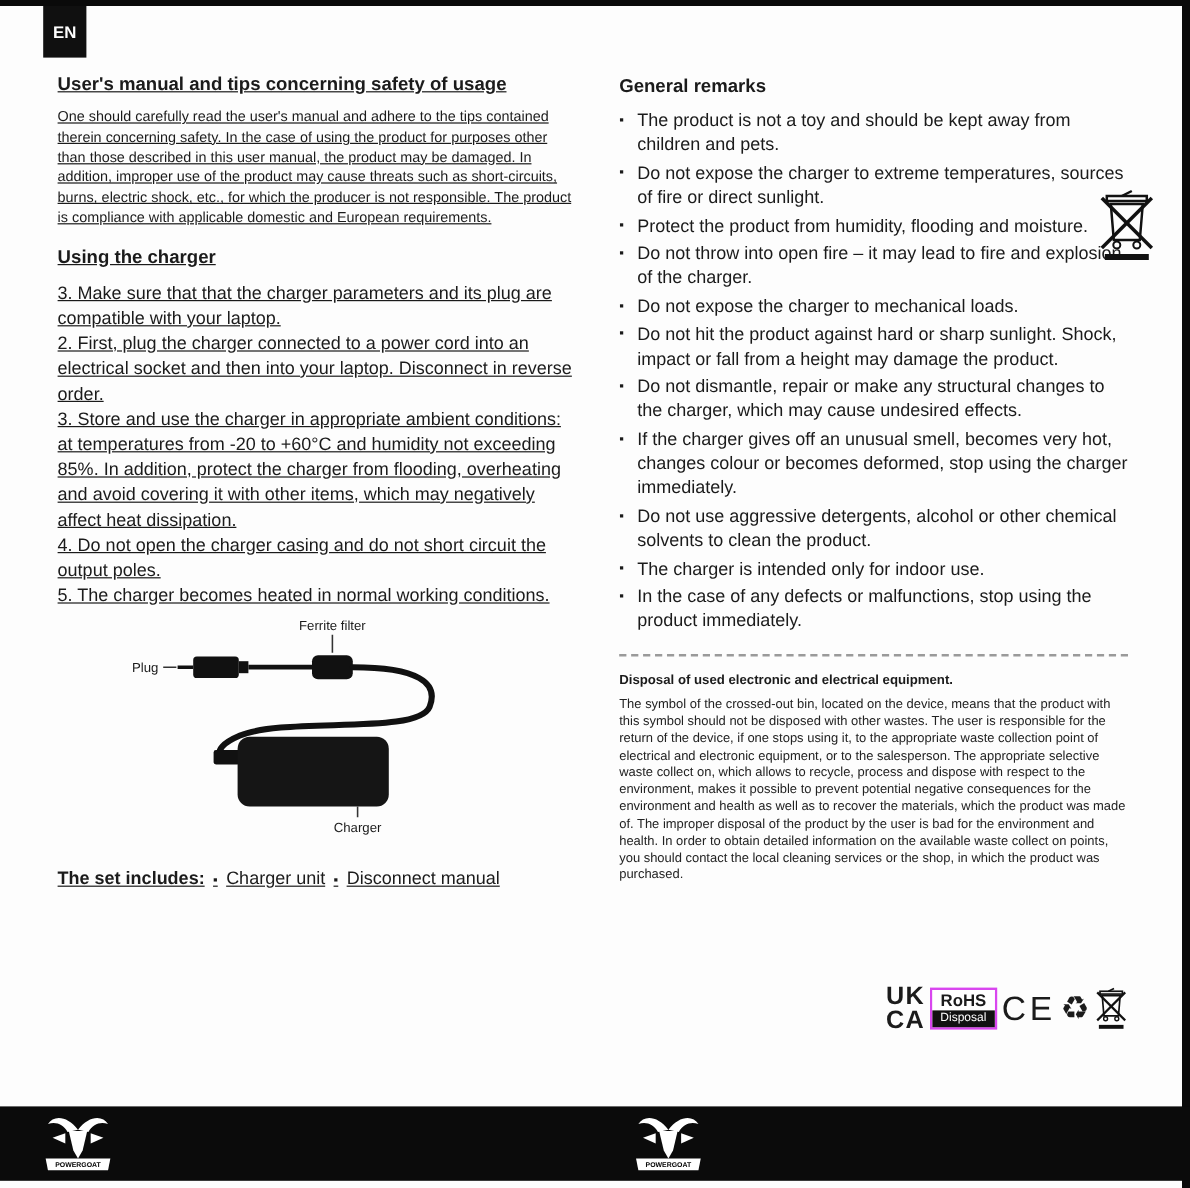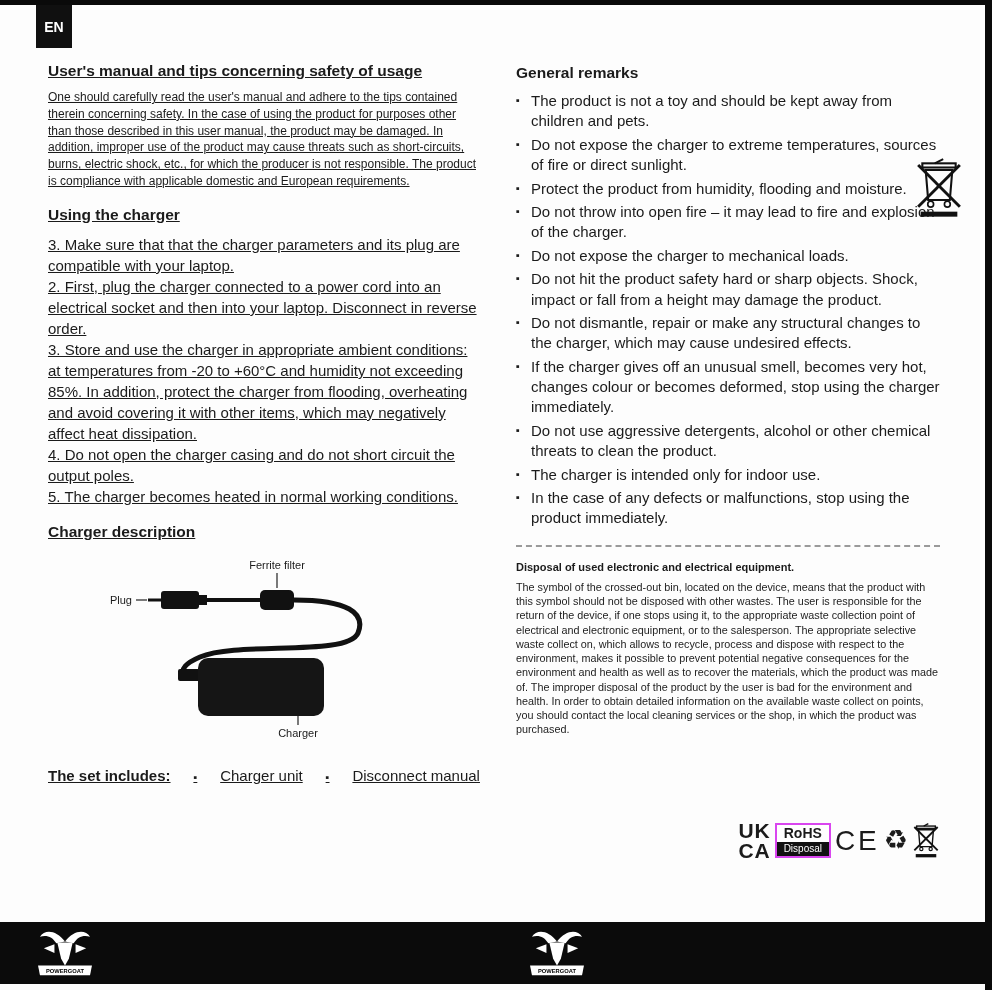--- a/index.html
+++ b/index.html
@@ -25,21 +25,21 @@
   .bullet-item .marker { width:15px; flex:0 0 15px; font-size:11px; padding-top:2px; }
 
   .dashed-sep { border:none; border-top:2px dashed #9a9a9a; margin:16px 0 14px 0; }
 
   .h-small { font-size:11px; font-weight:bold; margin-bottom:7px; }
   .small-text { font-size:10.8px; line-height:1.32; color:#222; }
 
   .diagram { margin-top:4px; }
   .diagram text { font-family:"Liberation Sans", sans-serif; fill:#1b1b1b; }
 
-  .set-row { display:flex; align-items:baseline; gap:7px; margin-top:20px; font-size:15px;justify-content:space-between; }
+  .set-row { display:flex; align-items:baseline; gap:7px; margin-top:20px; font-size:15px; }
   .set-row .label { font-weight:bold; }
   .set-row .marker { font-size:11px; }
 
   .badges-row { display:flex; align-items:center; justify-content:flex-end; gap:4px; margin-top:84px; }
   .ukca { font-weight:bold; font-size:21px; line-height:0.95; letter-spacing:1px; }
   .rohs { border:2px solid #d946ef; text-align:center; }
   .rohs-top { font-weight:bold; font-size:14px; padding:0 7px 1px 7px; background:#fff; }
   .rohs-bottom { background:#111; color:#fff; font-size:10px; padding:1px 4px 2px 4px; }
   .ce-mark { font-size:28px; font-weight:500; letter-spacing:3px; }
   .recycle-mark { font-size:27px; line-height:1; }
@@ -67,21 +67,20 @@
 
     <div class="h-sec">Using the charger</div>
     <div>
       <p class="step">3. Make sure that that the charger parameters and its plug are compatible with your laptop.</p>
       <p class="step">2. First, plug the charger connected to a power cord into an electrical socket and then into your laptop. Disconnect in reverse order.</p>
       <p class="step">3. Store and use the charger in appropriate ambient conditions: at temperatures from -20 to +60°C and humidity not exceeding 85%. In addition, protect the charger from flooding, overheating and avoid covering it with other items, which may negatively affect heat dissipation.</p>
       <p class="step">4. Do not open the charger casing and do not short circuit the output poles.</p>
       <p class="step">5. The charger becomes heated in normal working conditions.</p>
     </div>
 
-    <div class="h-sec">Charger description</div>
 
     <svg class="diagram" width="432" height="188" viewBox="0 0 432 188">
       <text x="229" y="14" text-anchor="middle" font-size="11">Ferrite filter</text>
       <line x1="229" y1="18" x2="229" y2="33" stroke="#333" stroke-width="1.3"></line>
 
       <text x="84" y="49" text-anchor="end" font-size="11">Plug</text>
       <line x1="88" y1="45" x2="99" y2="45" stroke="#333" stroke-width="1.3"></line>
 
       <line x1="100" y1="45" x2="113" y2="45" stroke="#111" stroke-width="3"></line>
       <rect x="113" y="36" width="38" height="18" rx="3" fill="#111"></rect>
@@ -124,33 +123,33 @@
       <li class="bullet-item">
           <span class="marker">▪</span>
           <span>Do not throw into open fire – it may lead to fire and explosion of the charger.</span>
         </li>
       <li class="bullet-item">
           <span class="marker">▪</span>
           <span>Do not expose the charger to mechanical loads.</span>
         </li>
       <li class="bullet-item">
           <span class="marker">▪</span>
-          <span>Do not hit the product safety hard or sharp objects. Shock, impact or fall from a height may damage the product.</span>
+          <span>Do not hit the product against hard or sharp sunlight. Shock, impact or fall from a height may damage the product.</span>
         </li>
       <li class="bullet-item">
           <span class="marker">▪</span>
           <span>Do not dismantle, repair or make any structural changes to the charger, which may cause undesired effects.</span>
         </li>
       <li class="bullet-item">
           <span class="marker">▪</span>
           <span>If the charger gives off an unusual smell, becomes very hot, changes colour or becomes deformed, stop using the charger immediately.</span>
         </li>
       <li class="bullet-item">
           <span class="marker">▪</span>
-          <span>Do not use aggressive detergents, alcohol or other chemical threats to clean the product.</span>
+          <span>Do not use aggressive detergents, alcohol or other chemical solvents to clean the product.</span>
         </li>
       <li class="bullet-item">
           <span class="marker">▪</span>
           <span>The charger is intended only for indoor use.</span>
         </li>
       <li class="bullet-item">
           <span class="marker">▪</span>
           <span>In the case of any defects or malfunctions, stop using the product immediately.</span>
         </li>
     </ul>

